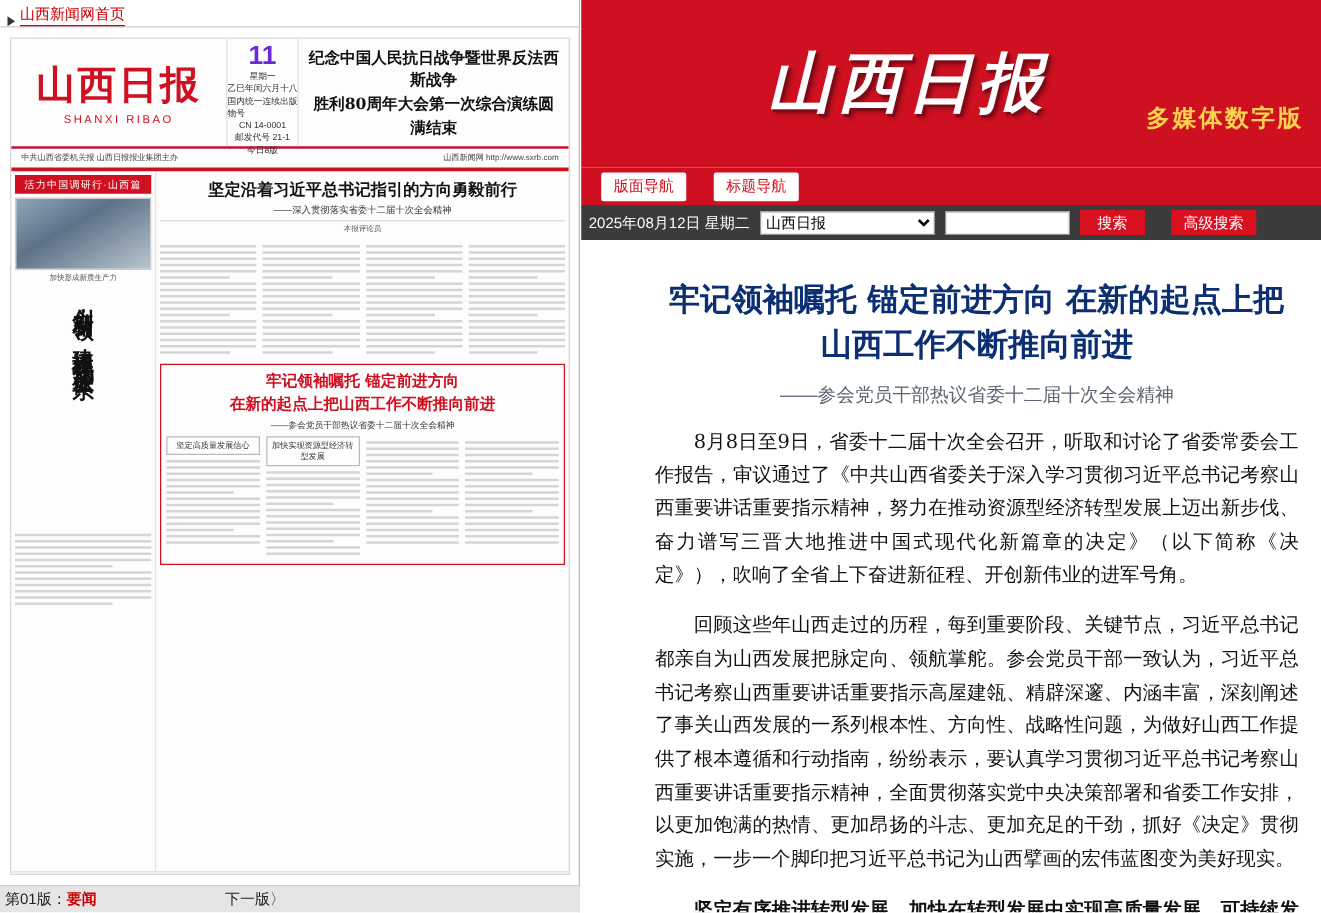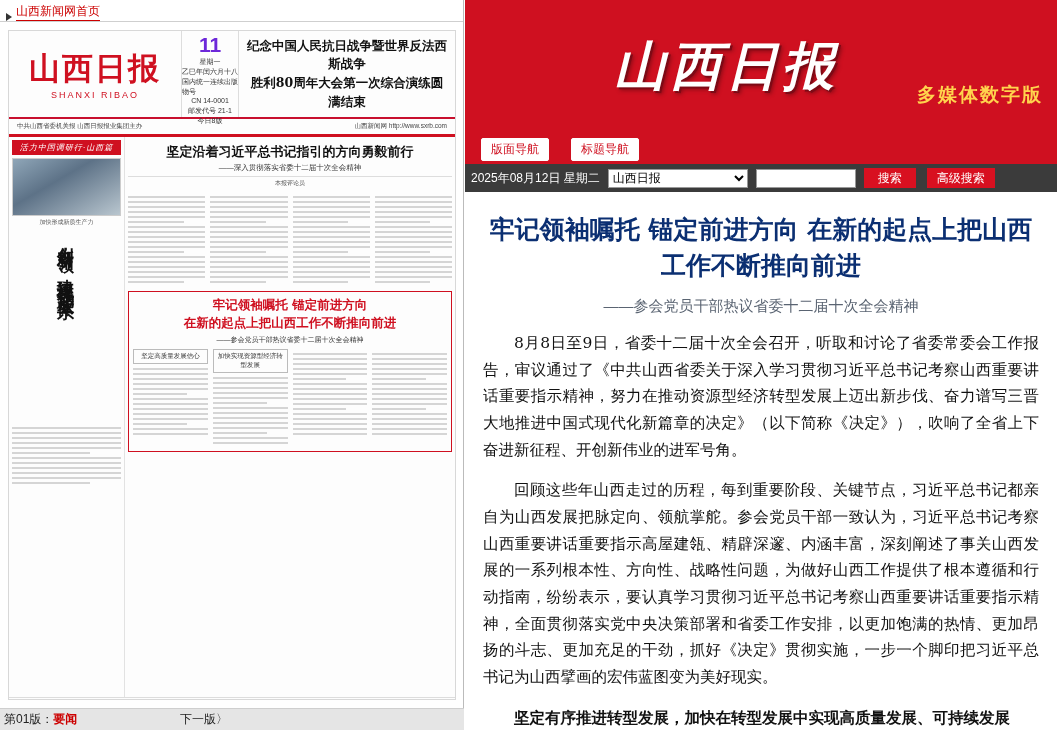--- a/index.html
+++ b/index.html
@@ -74,21 +74,21 @@
     border-bottom:3px solid #cf1020; padding:0 8px;
     font-size:6.5px; color:#444;
   }
   .ph-body { display:flex; height:560px; }
   .ph-col { padding:3px; }
   .ph-col1 { width:116px; border-right:1px solid #e2e2e2; }
   .ph-col2 { flex:1; }
 
   .ph-red-banner {
     background:#cf1020; color:#fff; font-size:8px; text-align:center;
-    padding:2px 0; letter-spacing:1px;font-style:italic;
+    padding:2px 0; letter-spacing:1px;
   }
   .ph-photo {
     width:100%; height:58px; margin-top:3px;
     background:linear-gradient(150deg,#8fa6b8 0%,#5d7287 40%,#b9c6cf 100%);
     border:1px solid #ccc;
   }
   .ph-vertical-title {
     writing-mode:vertical-rl; text-orientation:upright;
     font-family:"DejaVu Serif", serif;
     font-size:17px; font-weight:bold; color:#111;
@@ -182,24 +182,24 @@
     border:1px solid #999; background:#fff;
   }
   #tool-bar input[type=text] {
     width:100px; height:19px; border:1px solid #999; font-size:12px;
     padding:0 3px;
   }
   #tool-bar .sbtn {
     background:#d81020; color:#fff; font-size:12px;
     border:none; height:20px; padding:0 14px; cursor:pointer;
   }
-  #tool-bar .sbtn.adv { padding:0 10px; margin-left:3px; }
+  #tool-bar .sbtn.adv { padding:0 10px; margin-left:13px; }
 
   #article {
-    padding:16px 18px 0 18px; height:538px; overflow:hidden;
+    padding:26px 18px 0 18px; height:538px; overflow:hidden;margin-left:41px;
   }
   #article h1 {
     font-family:"DejaVu Serif", serif;
     font-size:25px; line-height:1.42; color:#0b2f72; font-weight:bold;
     text-align:center; margin:4px 0 0 0;
   }
   #article h2 {
     font-size:15px; color:#5a6472; font-weight:normal;
     text-align:center; margin:14px 0 0 0;
   }

